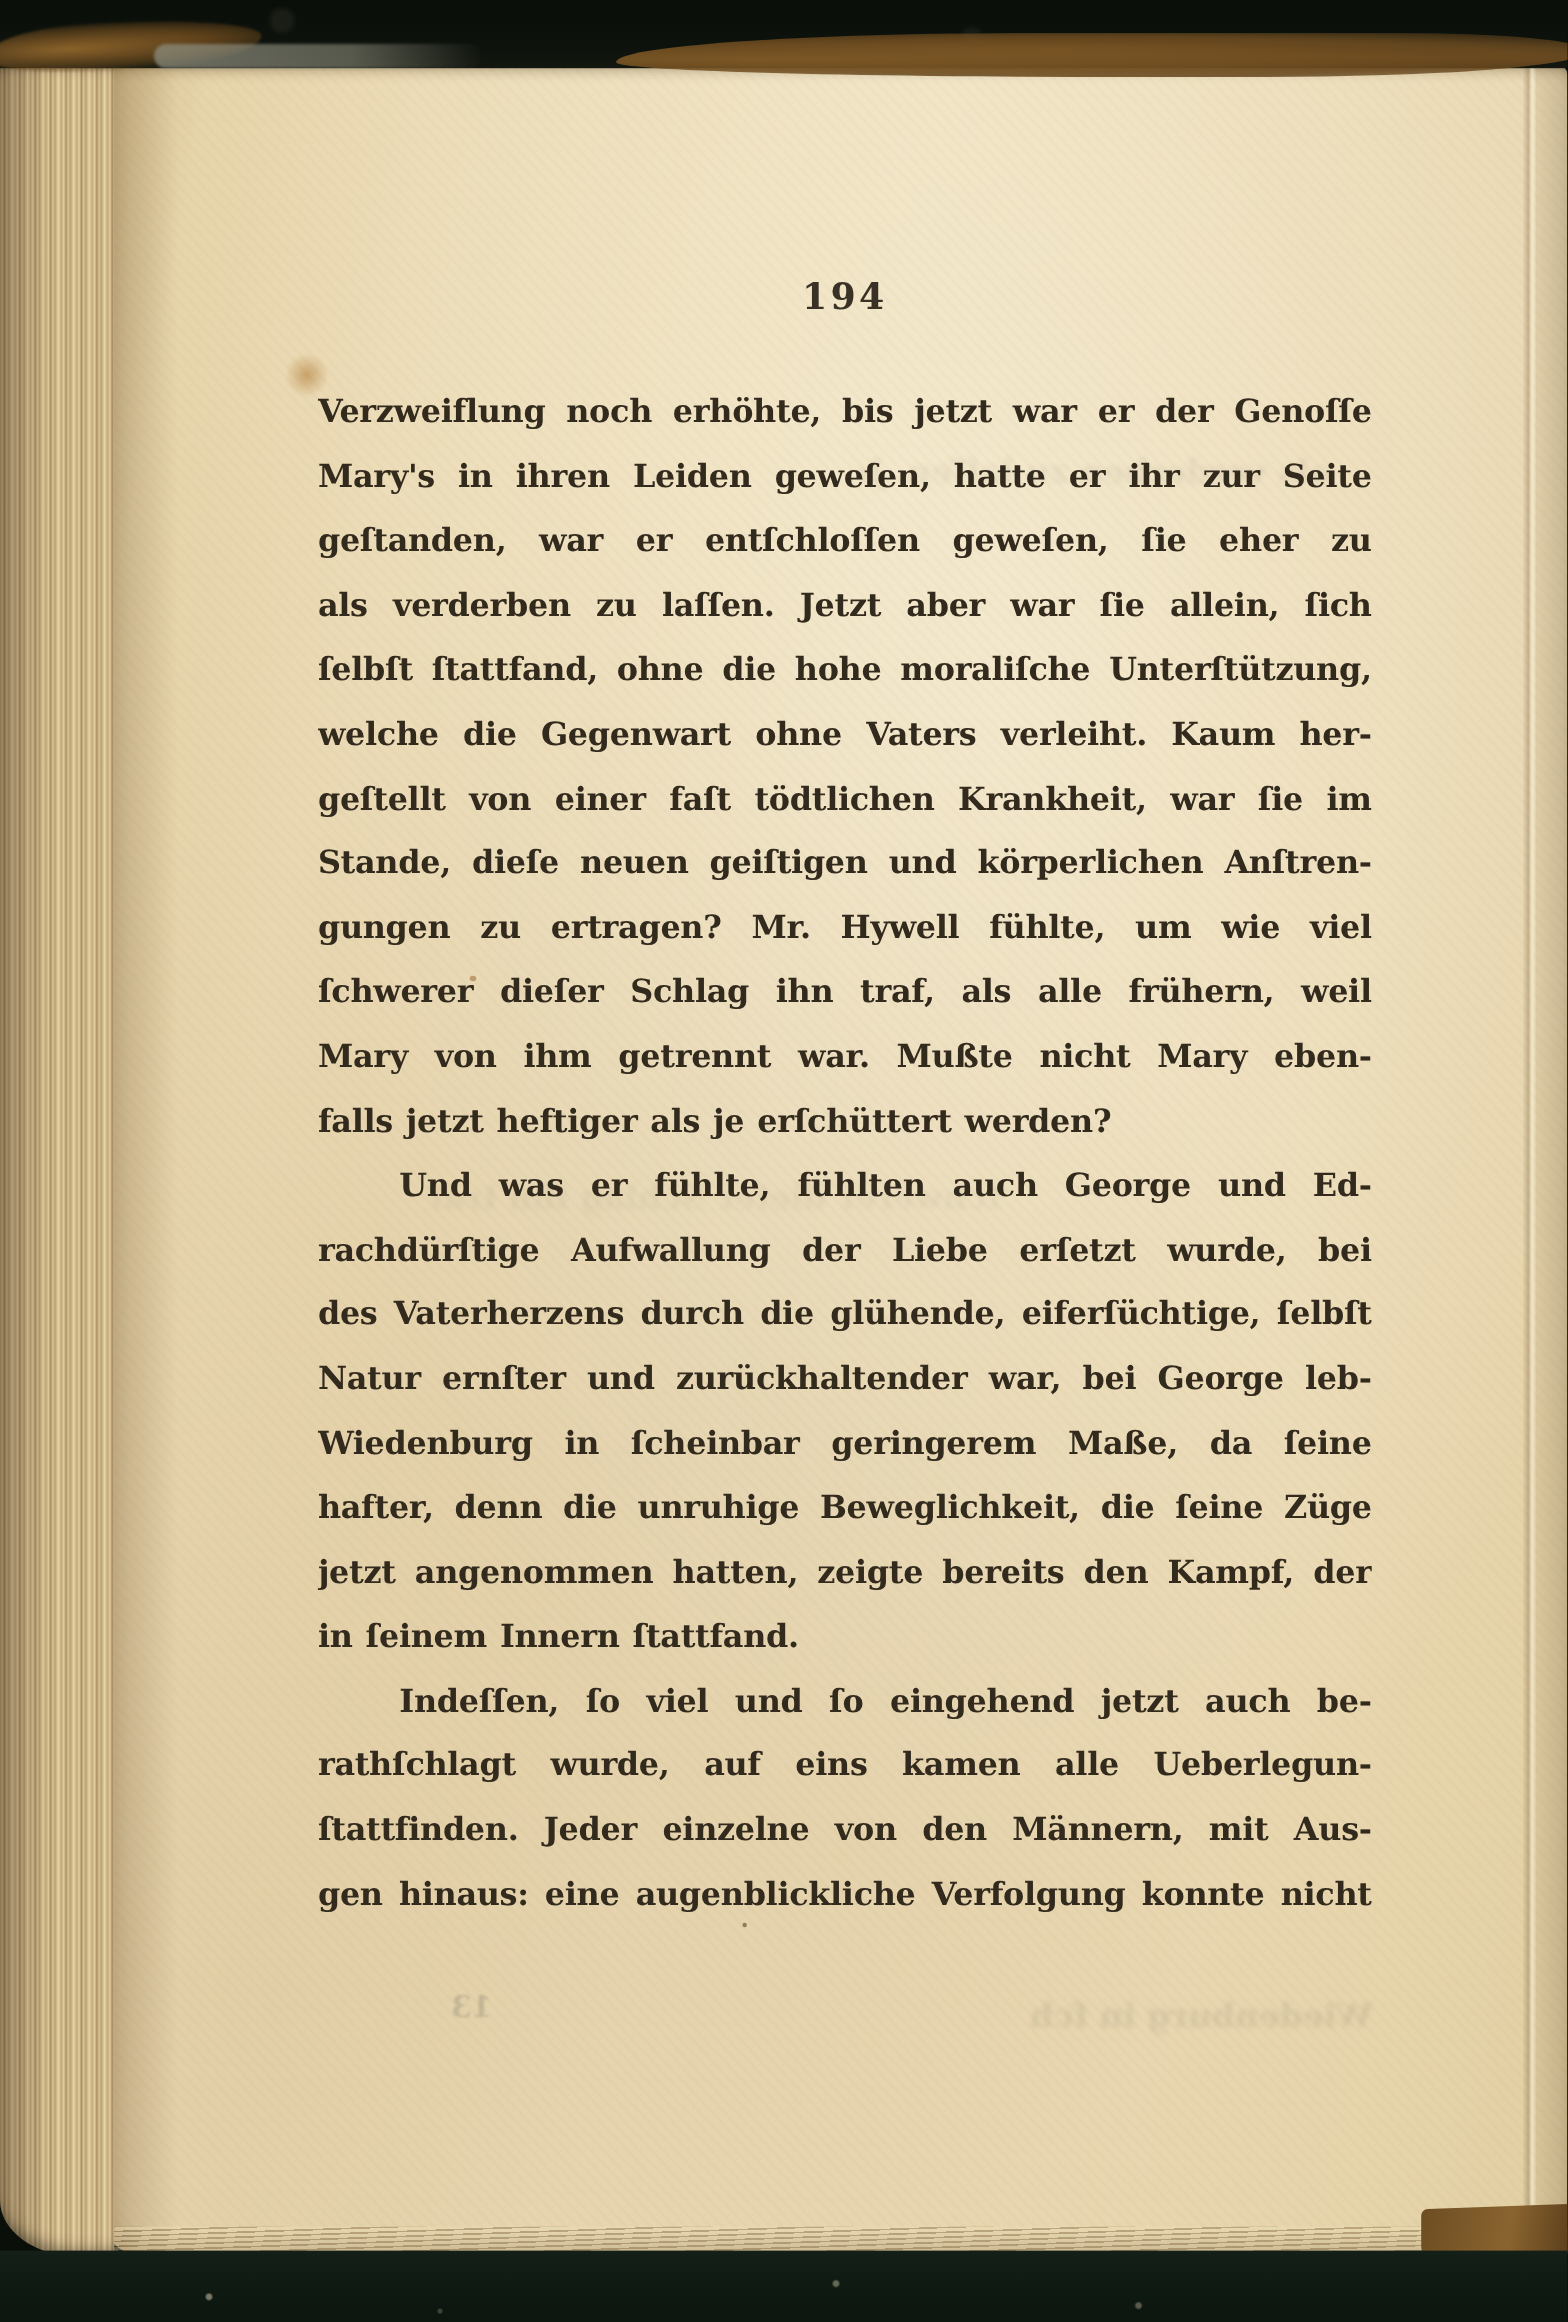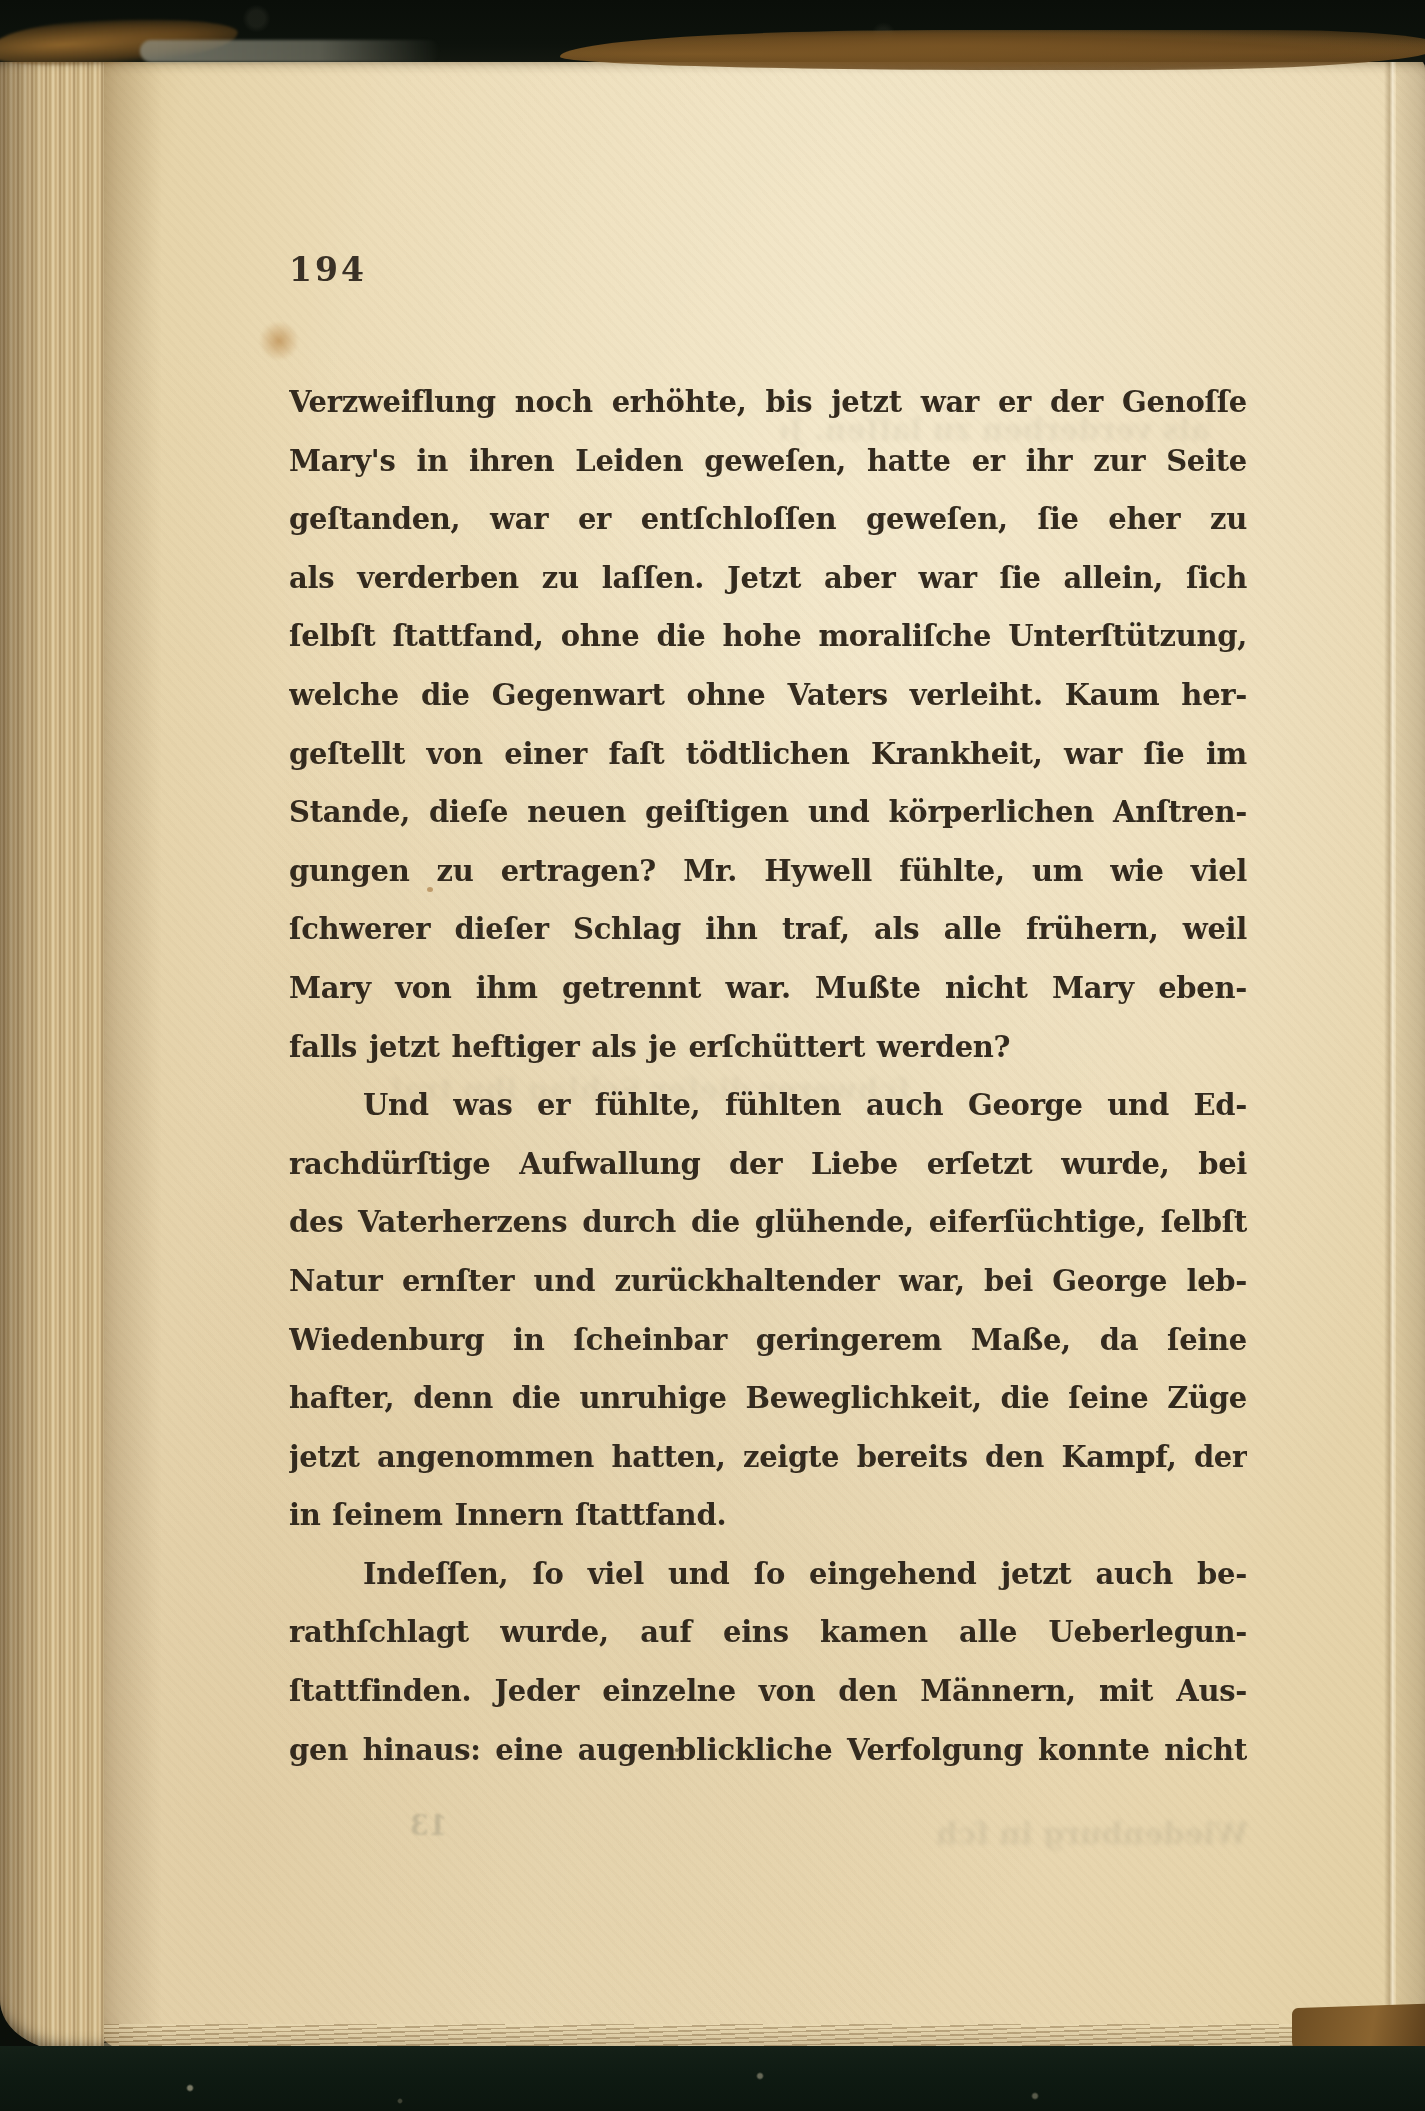--- a/index.html
+++ b/index.html
@@ -121,24 +121,24 @@
   .ghost-1 { left:846px; top:1756px; width:312px; opacity:.15; }
   .ghost-2 { left:690px; top:352px;  width:430px; opacity:.09; }
   .ghost-3 { left:300px; top:1012px; width:520px; opacity:.07; }
   .ghost-sig {
     position:absolute; left:320px; top:1750px; color:#7c7a66; font-size:27px; font-weight:700;
     transform:scaleX(-1); filter:blur(1.1px); opacity:.30;
   }
 
   
   .page-number {
-    position:absolute; left:199px; top:190px; width:958px; text-align:left;
+    position:absolute; left:199px; top:190px; width:958px; text-align:center;
     font-size:33px; font-weight:700; letter-spacing:3px; color:#3a3126;
   }
-  .text-block { position:absolute; left:199px; top:313px; width:958px; color:#332a1e; }
+  .text-block { position:absolute; left:199px; top:285px; width:958px; color:#332a1e; }
   .line {
     height:58.6px; line-height:58.6px; font-size:29px; font-weight:700;
     letter-spacing:-0.3px; word-spacing:2px;
     text-align:justify; text-align-last:justify; overflow:hidden;
   }
   .line.end    { text-align-last:left; }
   .line.indent { padding-left:74px; }
 </style>
 </head>
 <body>

